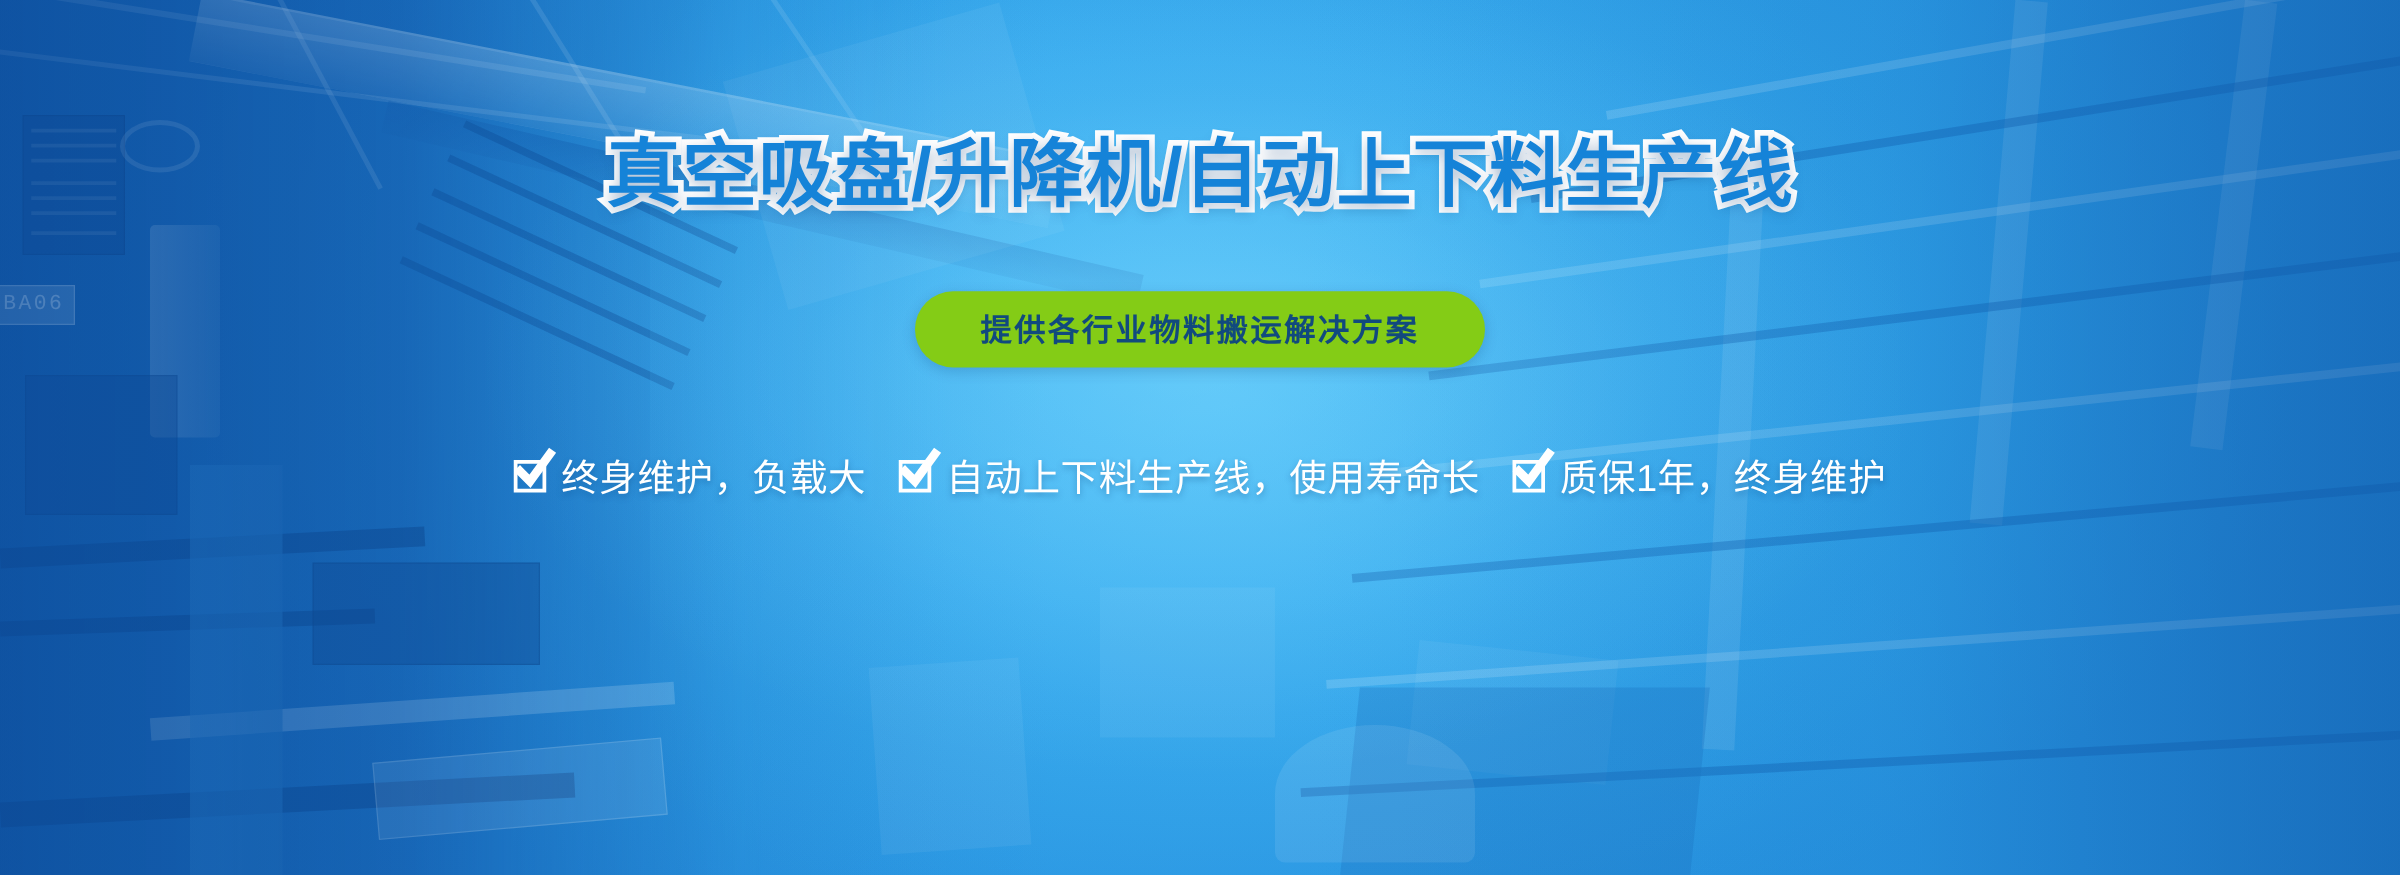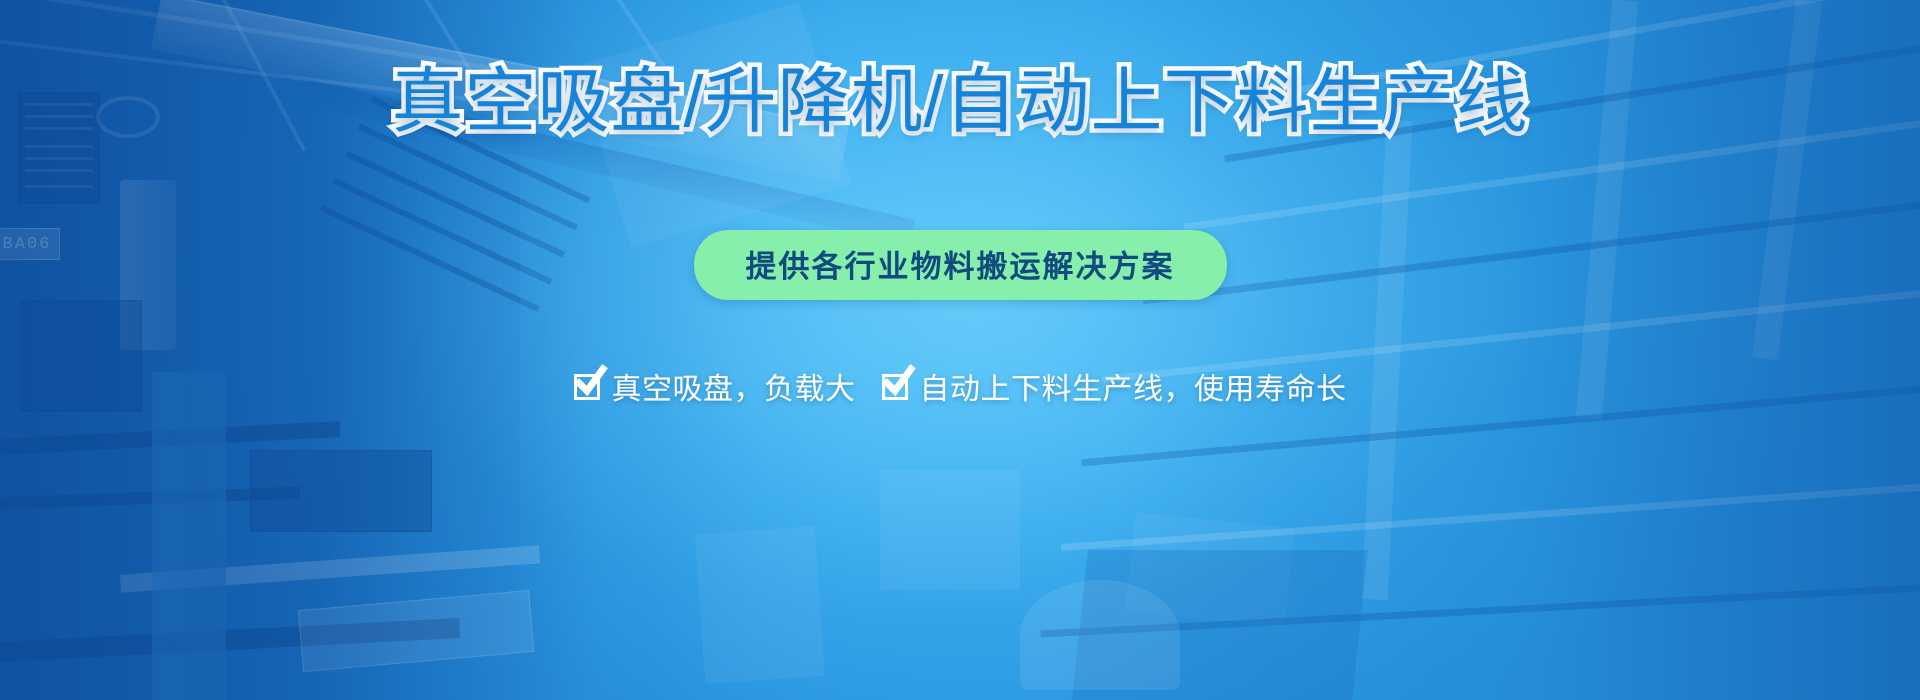--- a/index.html
+++ b/index.html
@@ -202,38 +202,38 @@
   
   .content {
     position: absolute;
     inset: 0;
     display: flex;
     flex-direction: column;
     align-items: center;
   }
 
   .title {
-    margin-top: 64px;
-    font-size: 72px;
-    font-weight: 400;
+    margin-top: 108px;
+    font-size: 60px;
+    font-weight: 700;
     letter-spacing: 1px;
     color: #1583d8;
     line-height: 1.05;
     white-space: nowrap;
     -webkit-text-stroke: 9px #ffffff;
     paint-order: stroke fill;
     text-shadow:
       0 4px 10px rgba(8,60,120,.35);
   }
 
   .badge {
-    margin-top: 42px;
-    background: #86efac;
+    margin-top: 22px;
+    background: #84cc16;
     color: #114a7e;
-    font-size: 31px;
+    font-size: 25px;
     font-weight: 700;
     letter-spacing: 2px;
     padding: 11px 52px 14px;
     border-radius: 34px;
     white-space: nowrap;
     box-shadow: 0 3px 10px rgba(10,60,120,.22);
   }
 
   .features {
     margin-top: 64px;
@@ -353,29 +353,38 @@
 
     <div class="features">
 
       <div class="feature">
         <span class="check-icon">
           <span class="bx"></span>
           <svg viewBox="0 0 34 34" aria-hidden="true">
             <path d="M6 17 L14 25 L30 3" fill="none" stroke="#ffffff" stroke-width="7" stroke-linecap="square" stroke-linejoin="miter"></path>
           </svg>
         </span>
-        <span class="feature-label">真空吸盘，负载大</span>
+        <span class="feature-label">终身维护，负载大</span>
       </div>
 
       <div class="feature">
         <span class="check-icon">
           <span class="bx"></span>
           <svg viewBox="0 0 34 34" aria-hidden="true">
             <path d="M6 17 L14 25 L30 3" fill="none" stroke="#ffffff" stroke-width="7" stroke-linecap="square" stroke-linejoin="miter"></path>
           </svg>
         </span>
         <span class="feature-label">自动上下料生产线，使用寿命长</span>
       </div>
 
+      <div class="feature">
+        <span class="check-icon">
+          <span class="bx"></span>
+          <svg viewBox="0 0 34 34" aria-hidden="true">
+            <path d="M6 17 L14 25 L30 3" fill="none" stroke="#ffffff" stroke-width="7" stroke-linecap="square" stroke-linejoin="miter"></path>
+          </svg>
+        </span>
+        <span class="feature-label">质保1年，终身维护</span>
+      </div>
 
     </div>
   </div>
 </div>
 
 </body></html>

